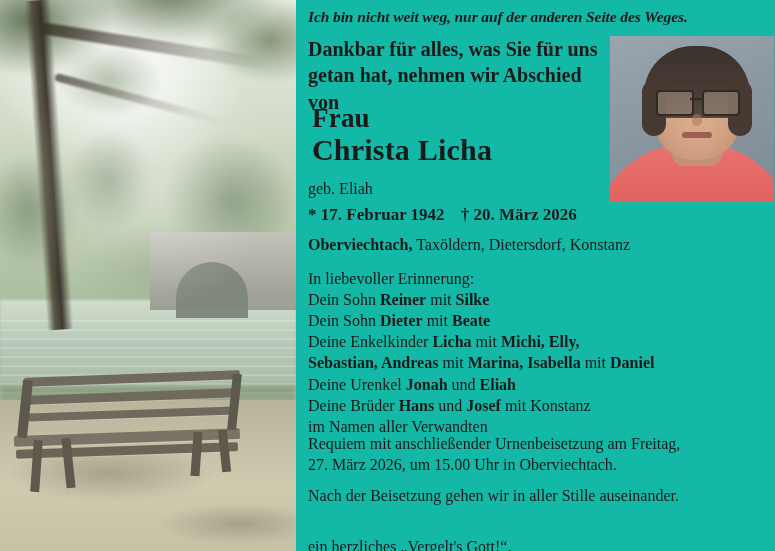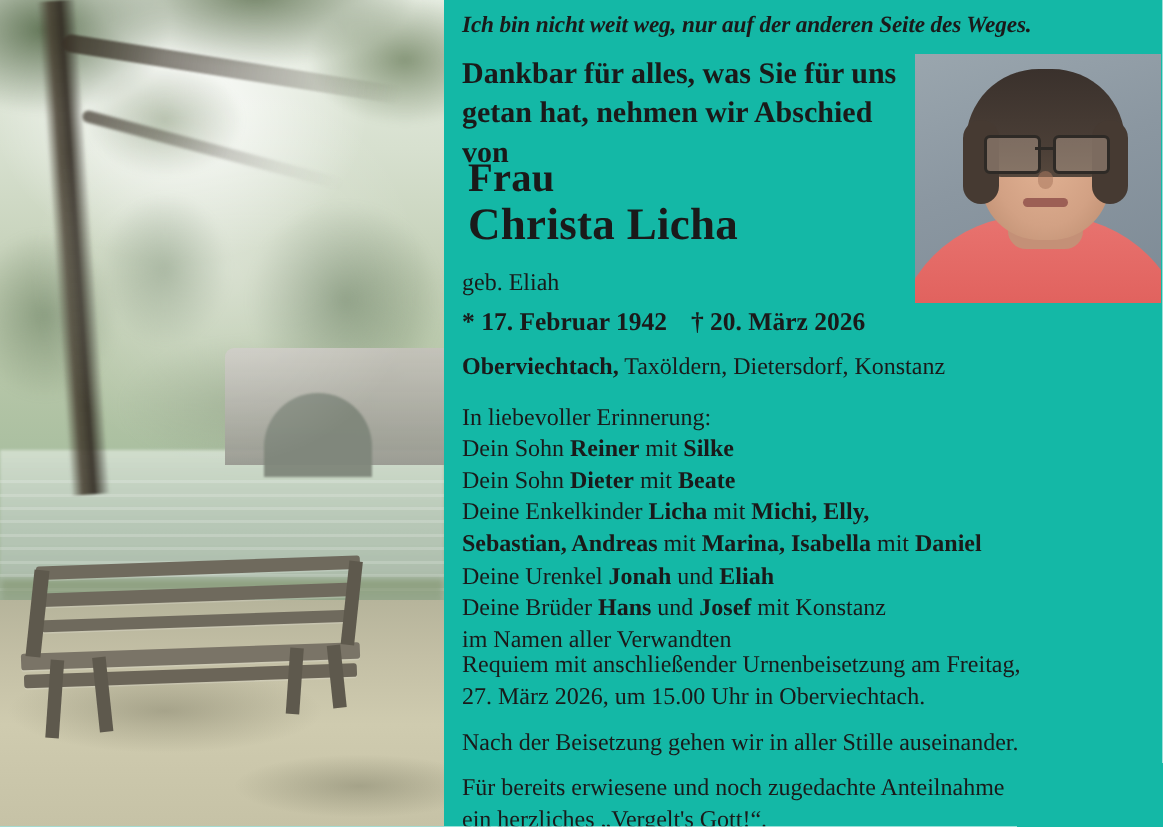--- a/index.html
+++ b/index.html
@@ -437,19 +437,19 @@
         </div>
     </div>
 
     <div class="block service">
       <p>
         <span>Requiem mit anschließender Urnenbeisetzung am Freitag,</span><br>
         <span>27. März 2026, um 15.00 Uhr in Oberviechtach.</span>
       </p>
       <p>Nach der Beisetzung gehen wir in aller Stille auseinander.</p>
       <p>
-        <span>Für bereits erwiesene und noch zugedachte Anteilnahme</span><br>
+        <br>
         <span>ein herzliches „Vergelt's Gott!“.</span>
       </p>
     </div>
 
   </div>
 </div>
 
 </body></html>

